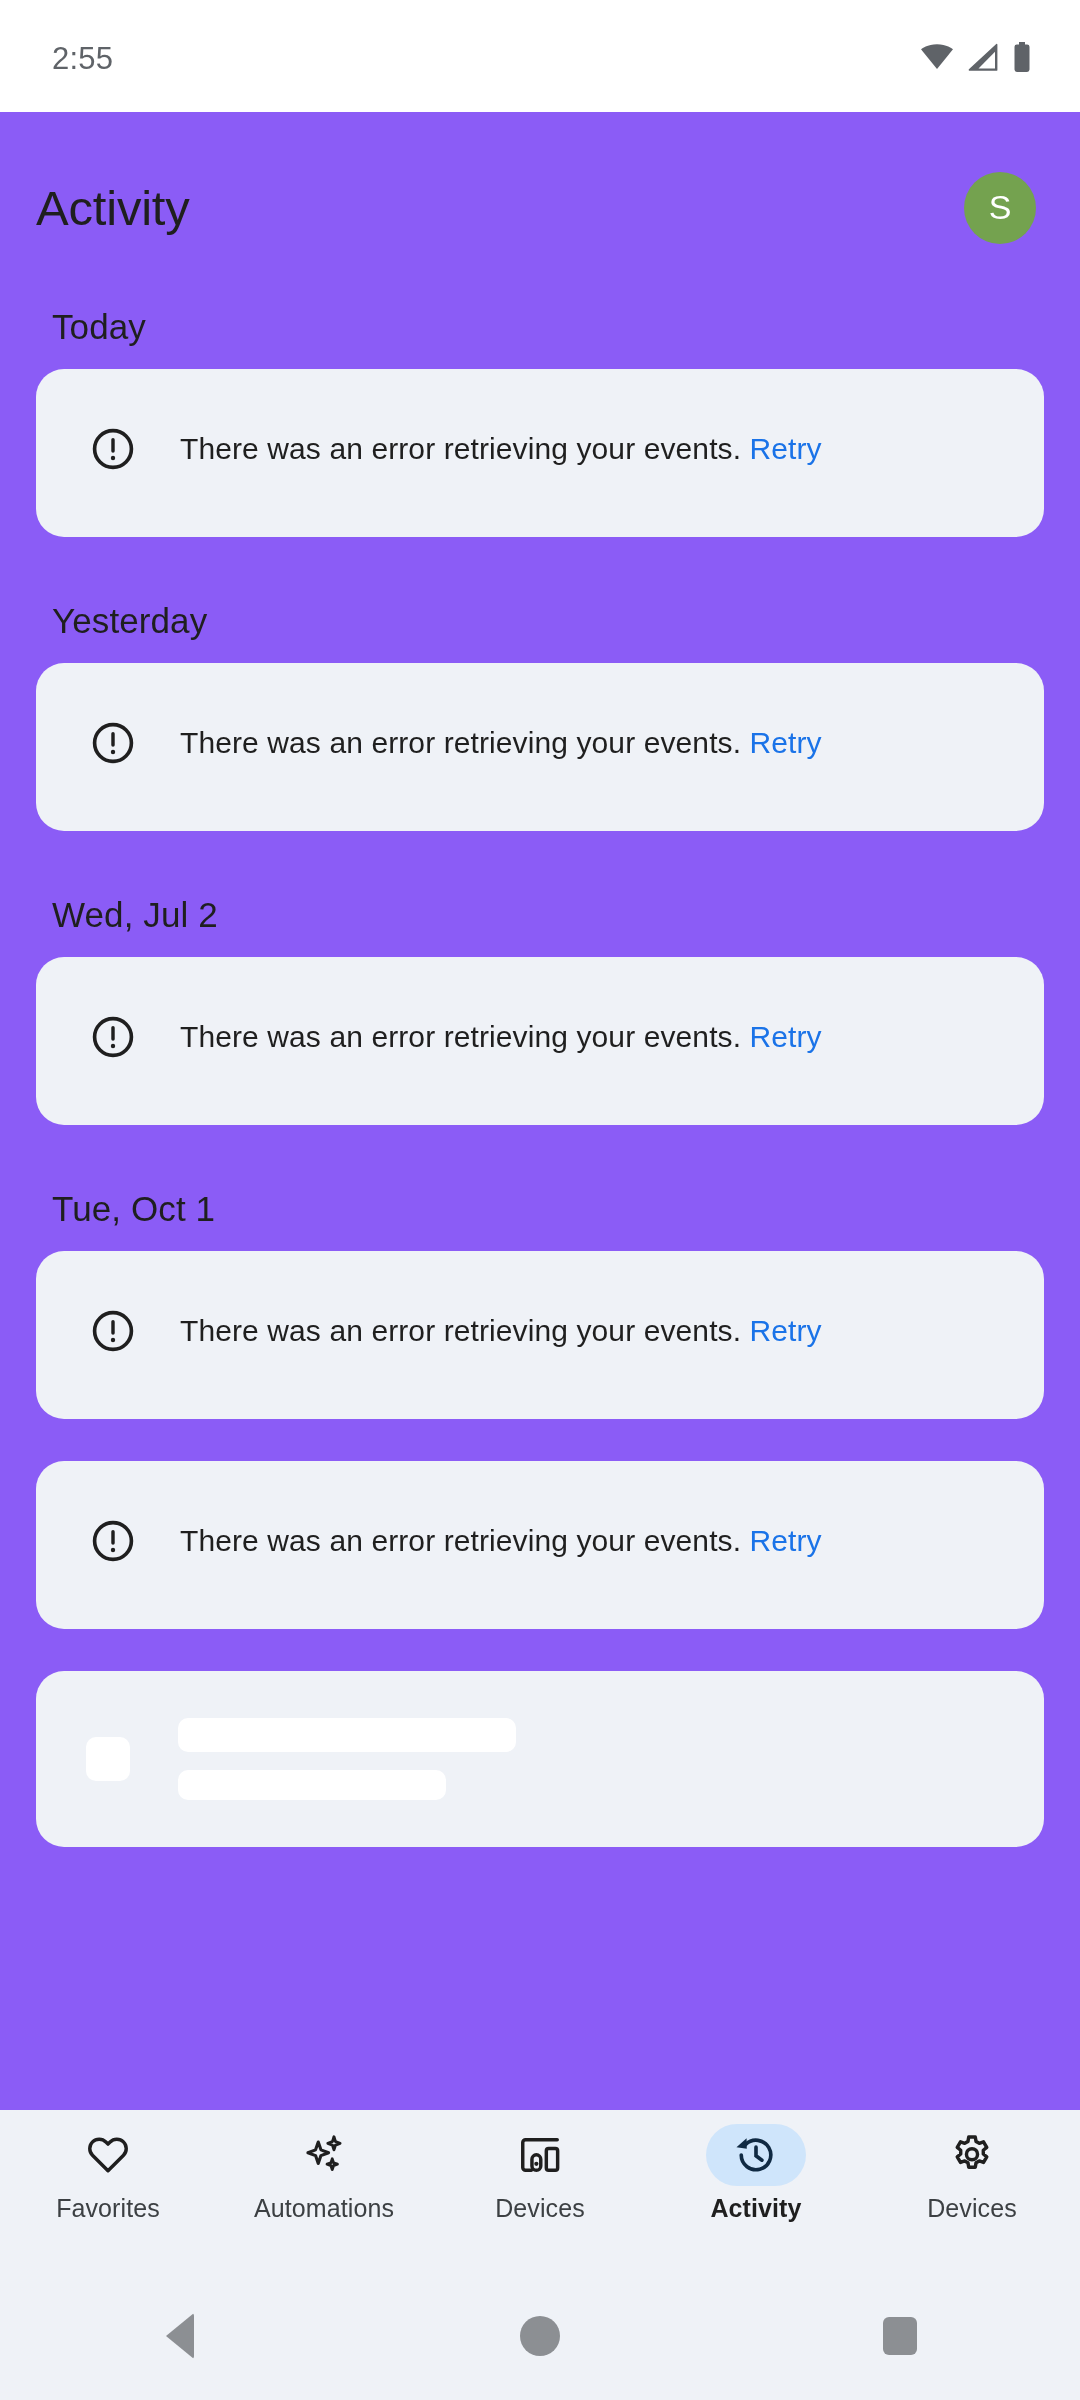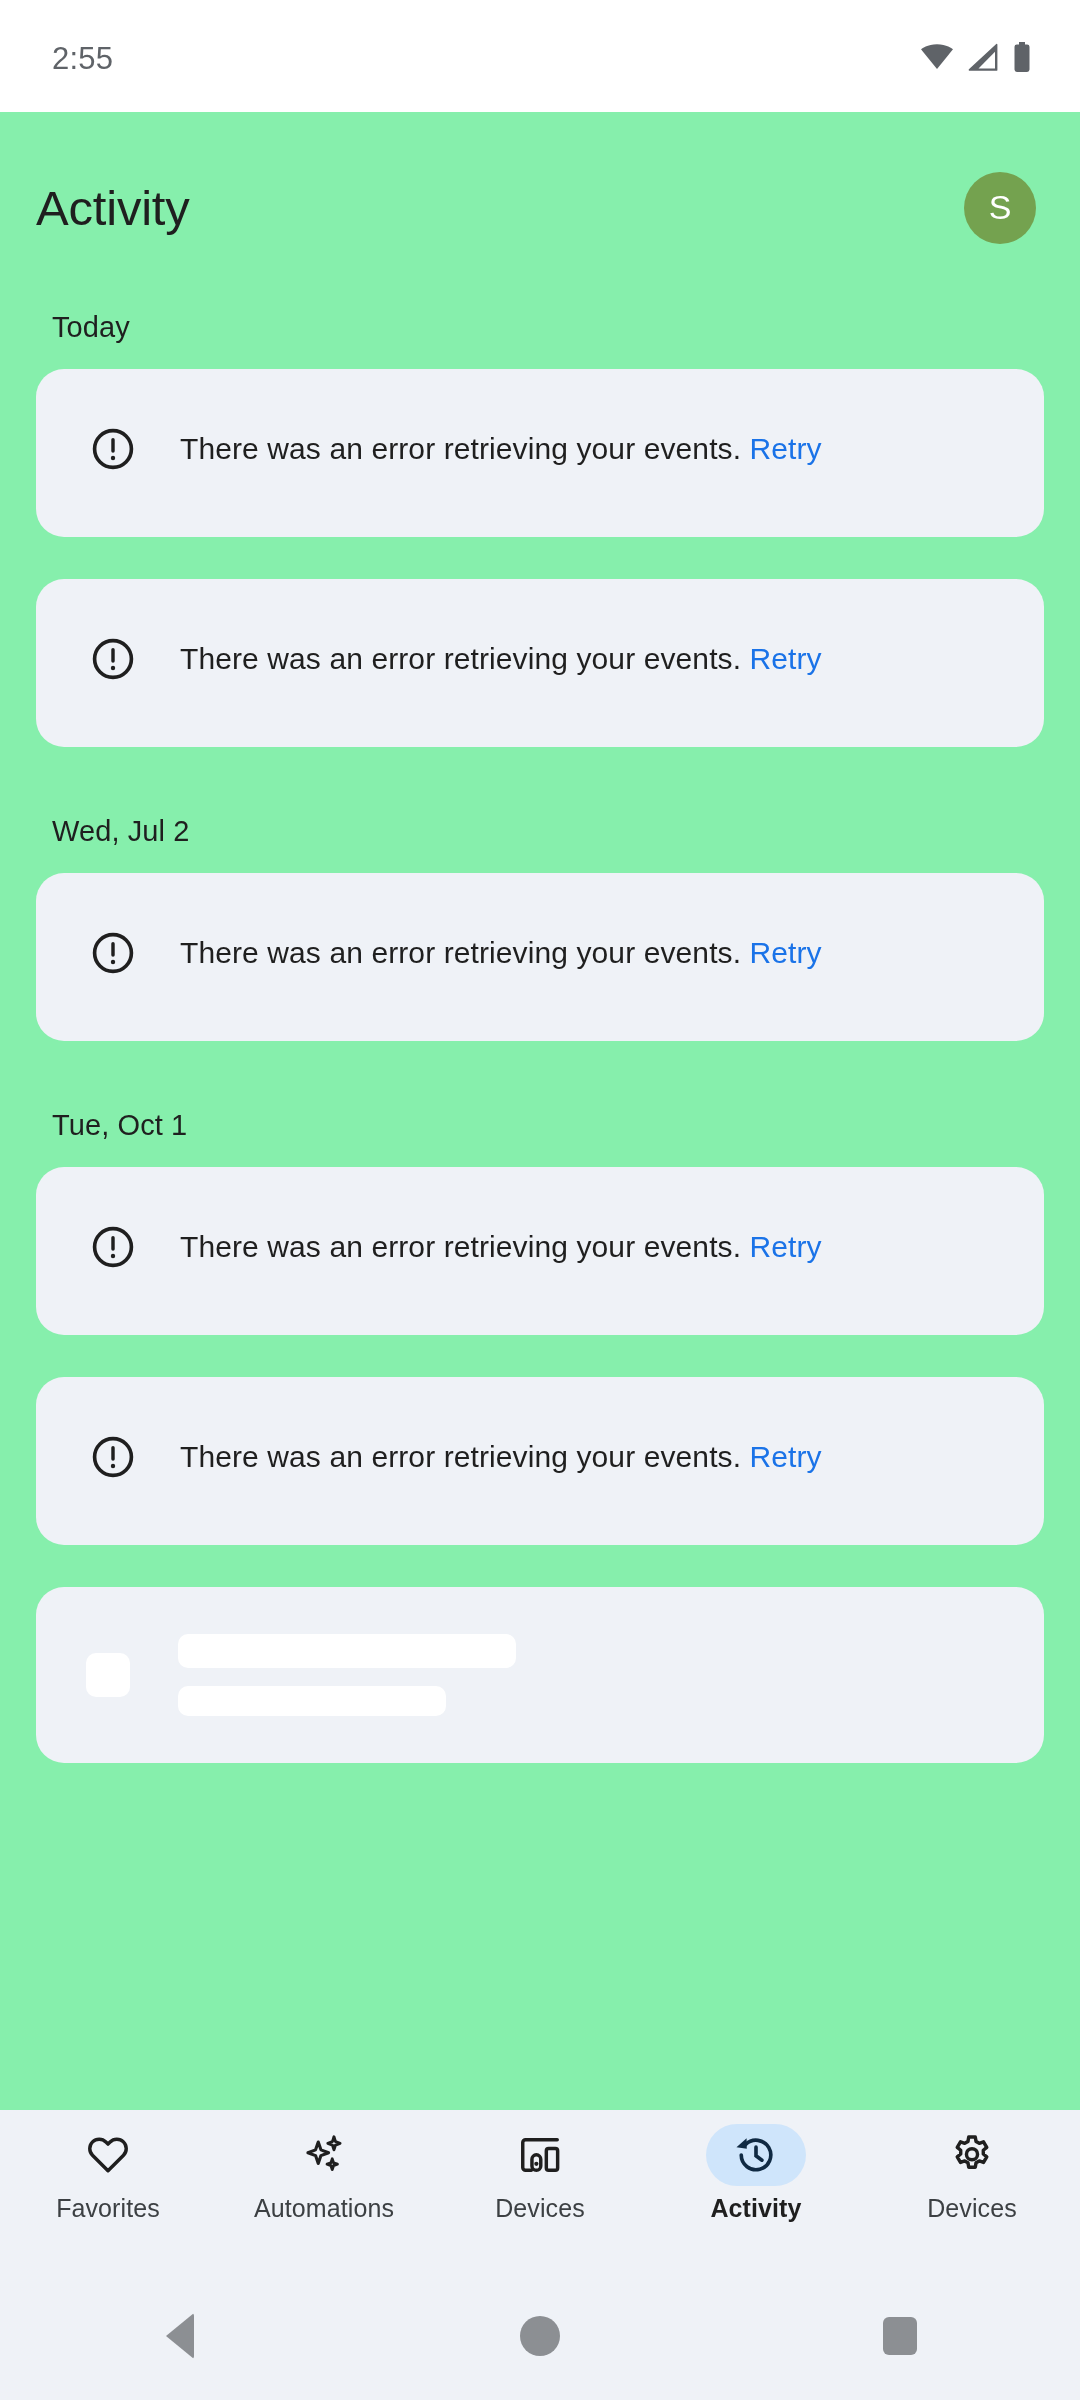--- a/index.html
+++ b/index.html
@@ -14,21 +14,21 @@
     font-family: "Liberation Sans", sans-serif;
     background: #ffffff;
     color: #1f1f1f;
     -webkit-font-smoothing: antialiased;
   }
 
   .phone {
     position: relative;
     width: 1080px;
     height: 2400px;
-    background: #86efac;
+    background: #8b5cf6;
     overflow: hidden;
   }
 
   
   .statusbar {
     position: absolute;
     top: 0; left: 0;
     width: 1080px;
     height: 112px;
     display: flex;
@@ -89,21 +89,21 @@
     position: absolute;
     top: 285px; left: 0;
     width: 1080px;
     height: 1825px;
     overflow: hidden;
   }
 
   .day-group { width: 1080px; }
 
   .day-label {
-    font-size: 29px;
+    font-size: 35px;
     color: #1f1f1f;
     padding: 0 0 0 52px;
     height: 84px;
     display: flex;
     align-items: center;
     letter-spacing: 0.1px;
   }
 
   .card {
     margin: 0 36px 0 36px;
@@ -275,20 +275,21 @@
         </span>
         <div class="card-text">
           <span>There was an error retrieving your events.</span>
           <span class="retry-link">Retry</span>
         </div>
       </div>
     </div>
     <div class="spacer-36"></div>
 
     <div class="day-group">
+      <div class="day-label">Yesterday</div>
       <div class="card card-error">
         <span class="error-icon">
           <svg width="46" height="46" viewBox="0 0 24 24">
             <circle cx="12" cy="12" r="9.6" fill="none" stroke="#1f1f1f" stroke-width="1.9"></circle>
             <rect x="11.1" y="6.3" width="1.8" height="7.6" rx="0.9" fill="#1f1f1f"></rect>
             <circle cx="12" cy="16.7" r="1.15" fill="#1f1f1f"></circle>
           </svg>
         </span>
         <div class="card-text">
           <span>There was an error retrieving your events.</span>

